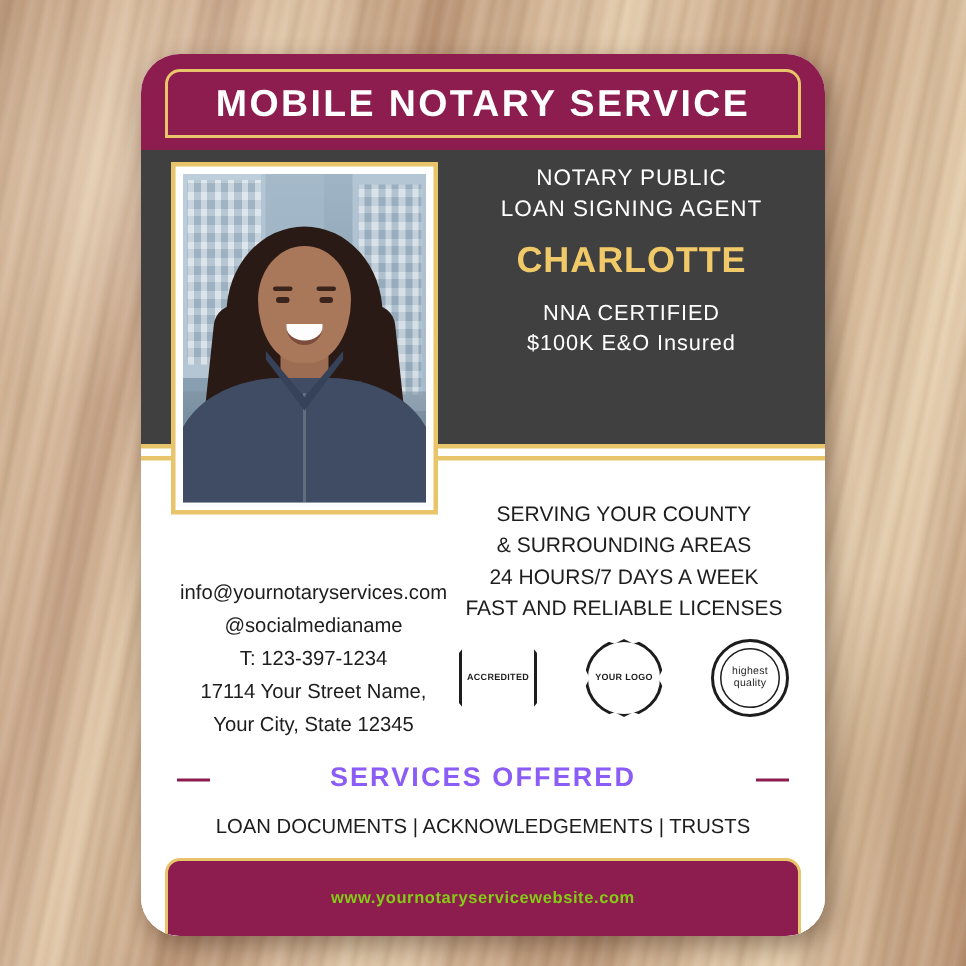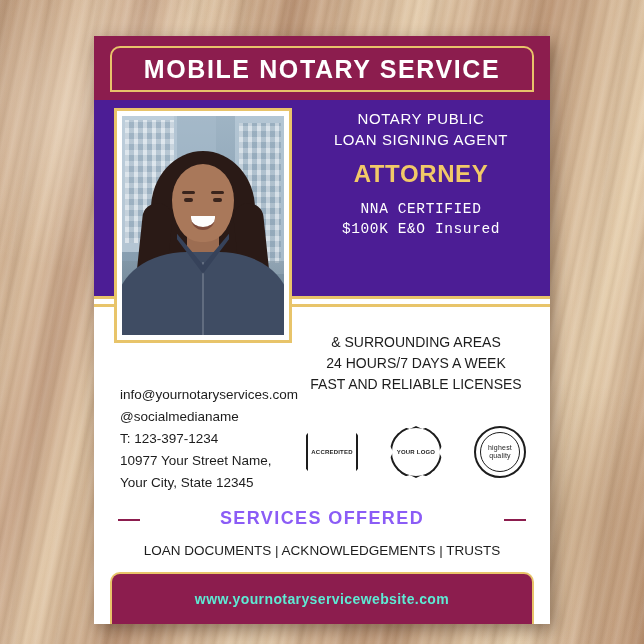--- a/index.html
+++ b/index.html
@@ -57,20 +57,21 @@
   .flyer {
     position: absolute;
     left: 94px;
     top: 36px;
     width: 456px;
     height: 588px;
     background: #ffffff;
     box-shadow: 4px 6px 16px rgba(60,35,20,0.45);
     overflow: hidden;
     z-index: 2;
+    border-radius: 26px;
   }
 
   
   .header-band {
     position: relative;
     background: #8e1e4f;
     background: #8c1d4e;
     height: 64px;
   }
   .header-inner {
@@ -89,21 +90,21 @@
     color: #ffffff;
     font-size: 25px;
     font-weight: bold;
     letter-spacing: 1.6px;
     white-space: nowrap;
   }
 
   
   .hero {
     position: relative;
-    background: #4c1d95;
+    background: #404040;
     height: 196px;
   }
   .photo-frame {
     position: absolute;
     left: 20px;
     top: 8px;
     width: 178px;
     height: 235px;
     border: 3px solid #e8c46a;
     background: #ffffff;
@@ -253,21 +254,20 @@
     color: #f1c968;
     font-size: 24px;
     font-weight: bold;
     letter-spacing: 0.6px;
     line-height: 27px;
     margin: 10px 0 12px;
   }
   .hero-cert .line {
     font-size: 14.5px;
     line-height: 20px;
-    font-family: Liberation Mono, monospace;
   }
 
   
   .rules {
     position: relative;
     height: 18px;
     background: #ffffff;
   }
   .rule {
     position: absolute;
@@ -285,20 +285,21 @@
     height: 190px;
     background: #ffffff;
   }
   .contact {
     position: absolute;
     left: 26px;
     top: 70px;
     color: #1d1d1d;
     font-size: 13.5px;
     line-height: 22px;
+    text-align: center;
   }
   .serving {
     position: absolute;
     right: 16px;
     top: 18px;
     width: 236px;
     text-align: center;
     color: #1d1d1d;
     font-size: 14px;
     line-height: 21px;
@@ -406,22 +407,22 @@
     bottom: 0;
     background: #8c1d4e;
     border: 2px solid #e8c46a;
     border-bottom: none;
     border-radius: 10px 10px 0 0;
     display: flex;
     align-items: center;
     justify-content: center;
   }
   .footer-text {
-    color: #5eead4;
-    font-size: 14px;
+    color: #84cc16;
+    font-size: 11px;
     font-weight: bold;
     letter-spacing: 0.4px;
   }
 </style>
 </head>
 <body>
 
 <div class="stage">
 
   <div class="flyer">
@@ -453,47 +454,48 @@
           </div>
           <div class="person-body"></div>
           <div class="person-collar"></div>
         </div>
       </div>
 
       <div class="hero-text">
         <div class="line">NOTARY PUBLIC</div>
         <div class="line">LOAN SIGNING AGENT</div>
         <div class="hero-name">
-          <div>ATTORNEY</div>
+          <div>CHARLOTTE</div>
         </div>
         <div class="hero-cert">
           <div class="line">NNA CERTIFIED</div>
           <div class="line">$100K E&amp;O Insured</div>
         </div>
       </div>
     </div>
 
     <div class="rules">
       <div class="rule r1"></div>
       <div class="rule r2"></div>
     </div>
 
     <div class="middle">
 
       <div class="serving">
+        <div>SERVING YOUR COUNTY</div>
         <div>&amp; SURROUNDING AREAS</div>
         <div>24 HOURS/7 DAYS A WEEK</div>
         <div>FAST AND RELIABLE LICENSES</div>
       </div>
 
       <div class="contact">
         <div>info@yournotaryservices.com</div>
         <div>@socialmedianame</div>
         <div>T: 123-397-1234</div>
-        <div>10977 Your Street Name,</div>
+        <div>17114 Your Street Name,</div>
         <div>Your City, State 12345</div>
       </div>
 
       <div class="badges">
         <div class="badge b-shield">
           <span class="ring"></span>
           <span class="btxt">ACCREDITED</span>
         </div>
         <div class="badge b-seal">
           <span class="ring"></span>

